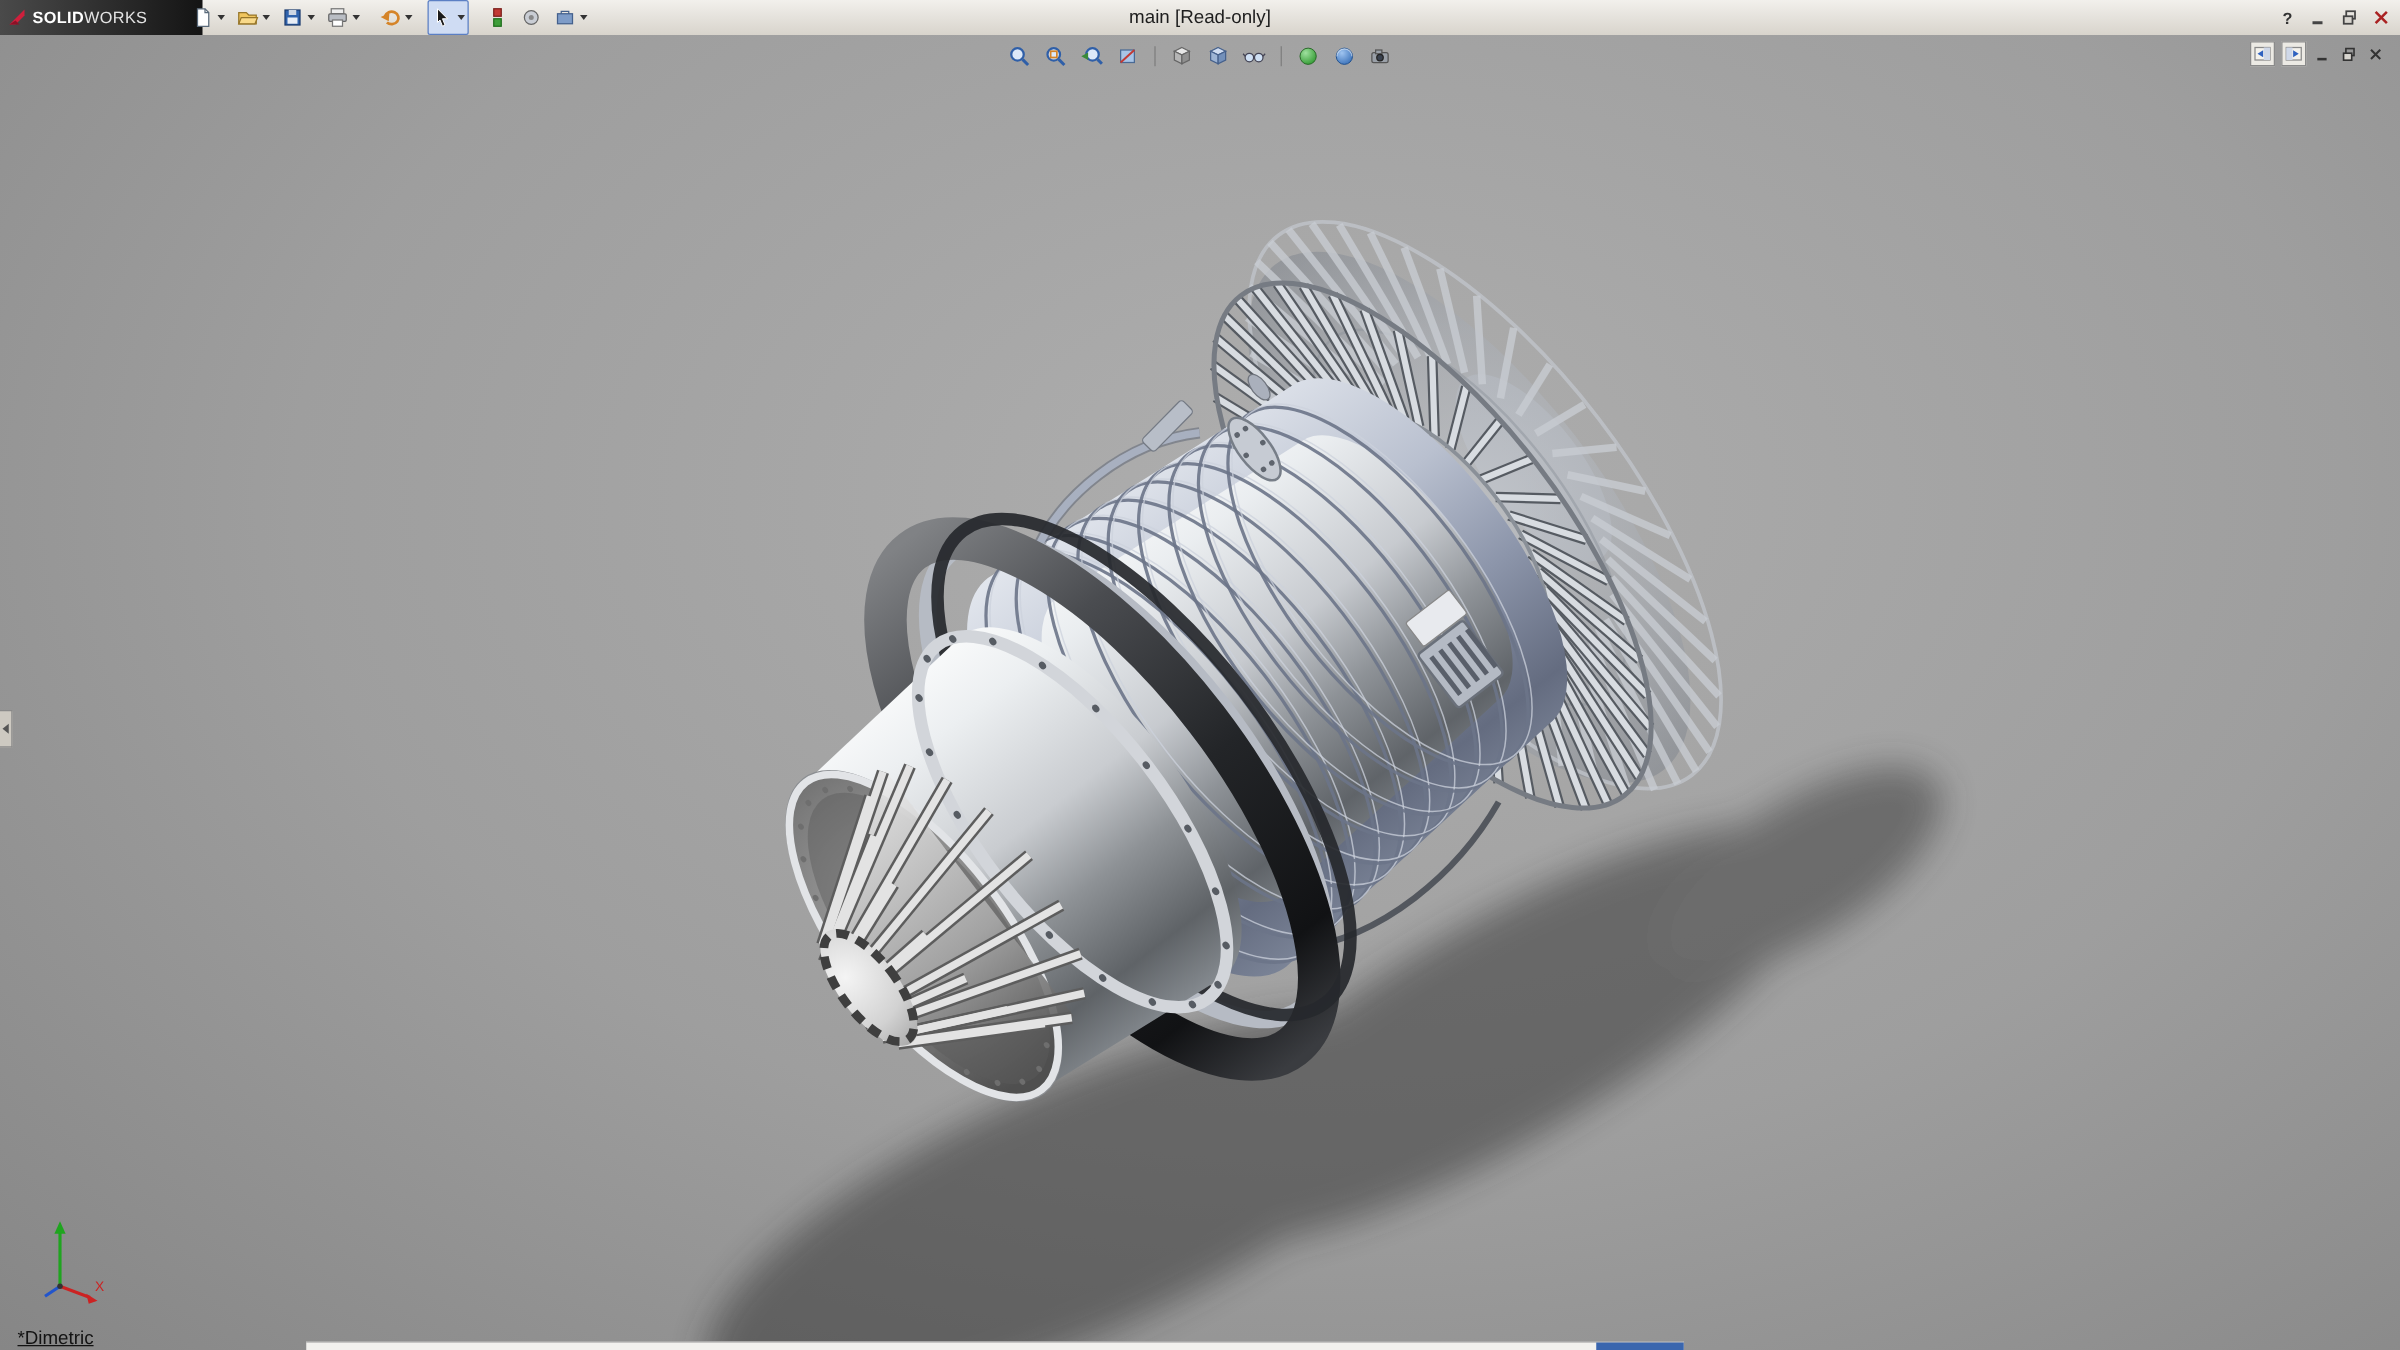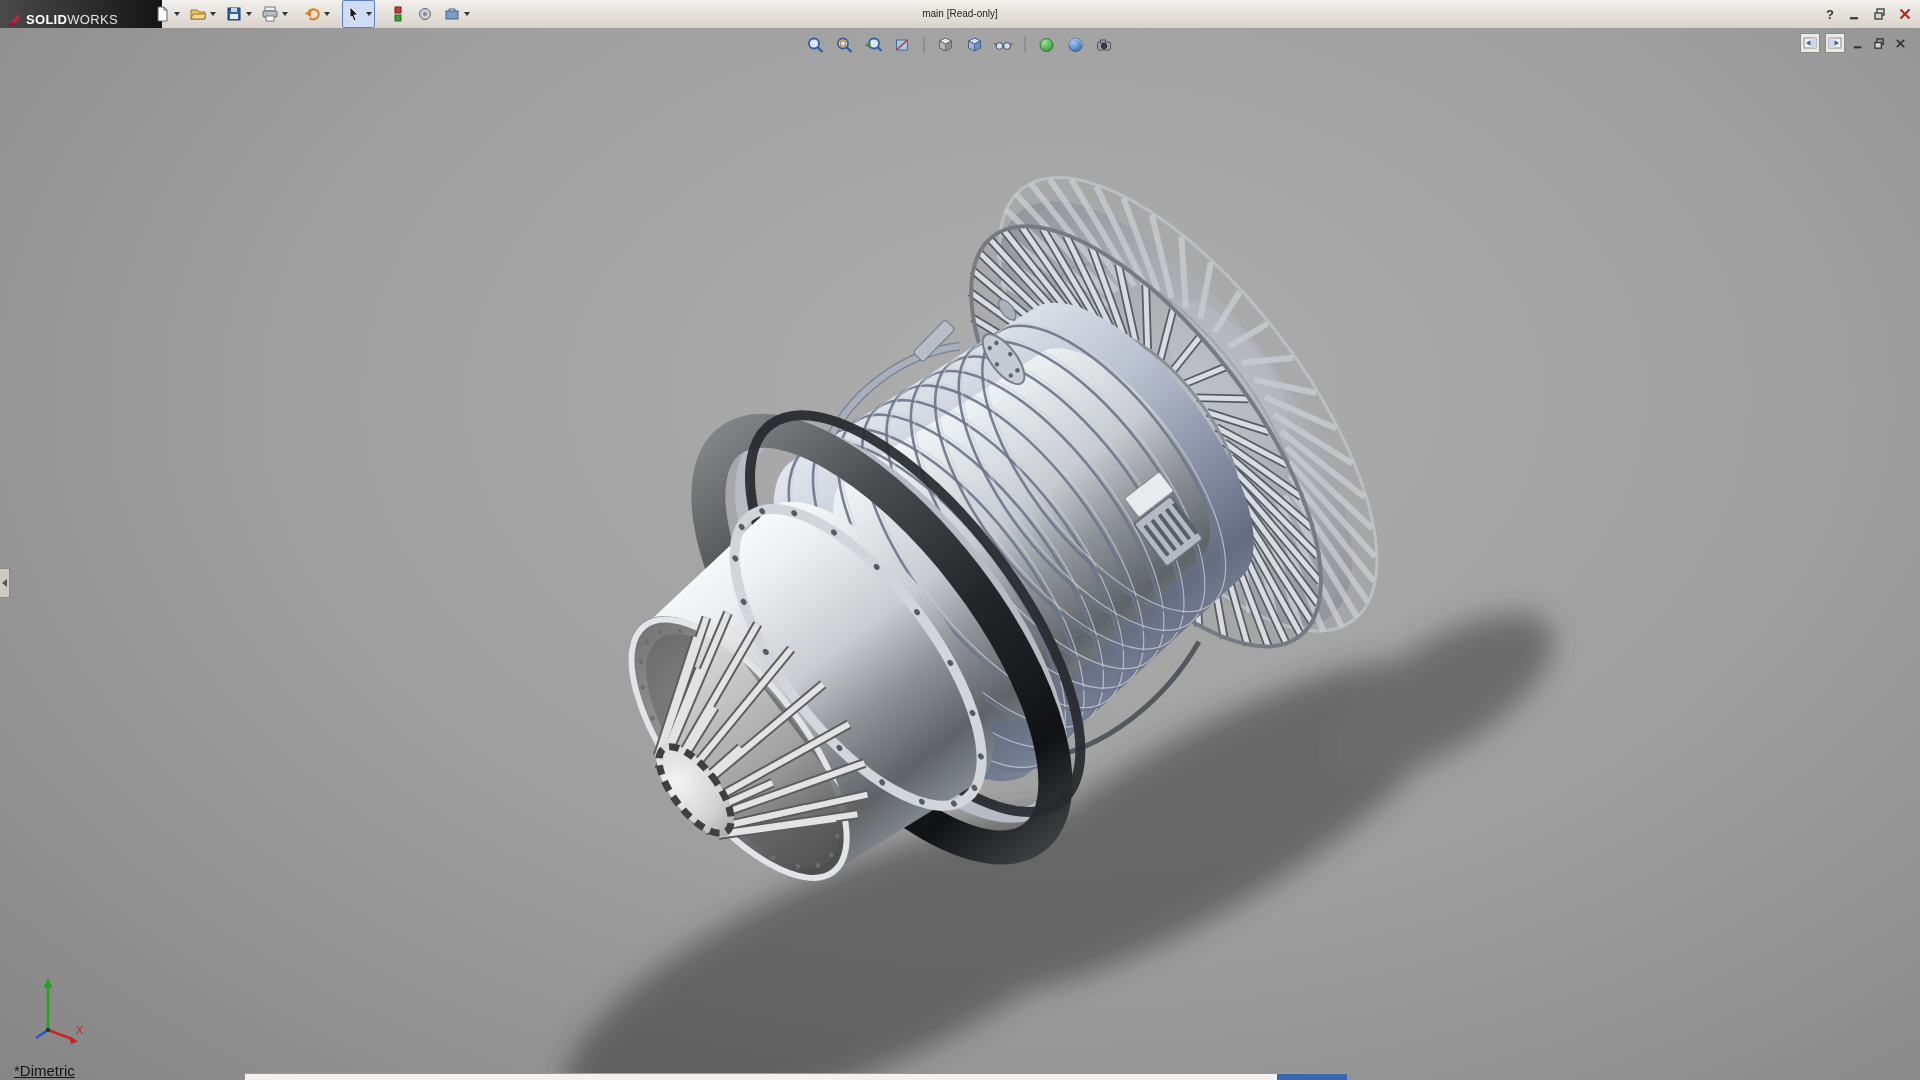--- a/index.html
+++ b/index.html
@@ -2,32 +2,32 @@
 <html><head>
 <meta charset="utf-8">
 <style>
   html,body{margin:0;padding:0;width:1920px;height:1080px;overflow:hidden;
     font-family:"Liberation Sans",sans-serif;background:#9a9a9a;}
   #app{position:relative;width:1920px;height:1080px;}
 
   
   #titlebar{position:absolute;top:0;left:0;width:100%;height:28px;
     background:linear-gradient(#f2f0ec,#d8d4cc);border-bottom:1px solid #8f8d88;}
-  .brand{position:absolute;left:0;top:0;width:162px;height:28px;display:flex;align-items:flex-end;
+  .brand{position:absolute;left:0;top:0;width:162px;height:28px;display:flex;align-items:center;
     background:linear-gradient(90deg,#4a4a4a,#141414);padding-left:6px;box-sizing:border-box;gap:4px;}
   .brand-solid{color:#fff;font-weight:700;font-size:13px;letter-spacing:.3px;}
   .brand-works{color:#e4e4e4;font-weight:300;font-size:13px;letter-spacing:.3px;}
   #main-toolbar{position:absolute;left:150px;top:2px;height:24px;display:flex;align-items:center;gap:3px;}
   .tb-btn{display:flex;align-items:center;height:24px;padding:1px 2px;border:1px solid transparent;border-radius:2px;}
   .tb-btn.pressed{background:#cfdcf3;border:1px solid #5b7fc4;}
   .tb-btn svg{display:block;}
   .dd{width:0;height:0;border-left:3.5px solid transparent;border-right:3.5px solid transparent;
     border-top:4px solid #333;margin-left:3px;}
   .win-title{position:absolute;left:0;top:0;width:100%;height:28px;line-height:28px;text-align:center;
-    font-size:10px;color:#1d1d1d;pointer-events:none;}
+    font-size:15px;color:#1d1d1d;pointer-events:none;}
   .win-controls{position:absolute;right:6px;top:0;height:28px;display:flex;align-items:center;gap:7px;}
   .wc{width:18px;height:18px;display:flex;align-items:center;justify-content:center;font-size:13px;
     font-weight:700;color:#333;}
   
   #viewport{position:absolute;top:28px;left:0;width:1920px;height:1052px;
     background:radial-gradient(ellipse at 55% 35%, #aeaeae 0%, #9e9e9e 55%, #868686 100%);}
   #scene{position:absolute;top:0;left:0;width:1920px;height:1052px;}
 
   
   #headsup{position:absolute;top:6px;left:50%;transform:translateX(-50%);

